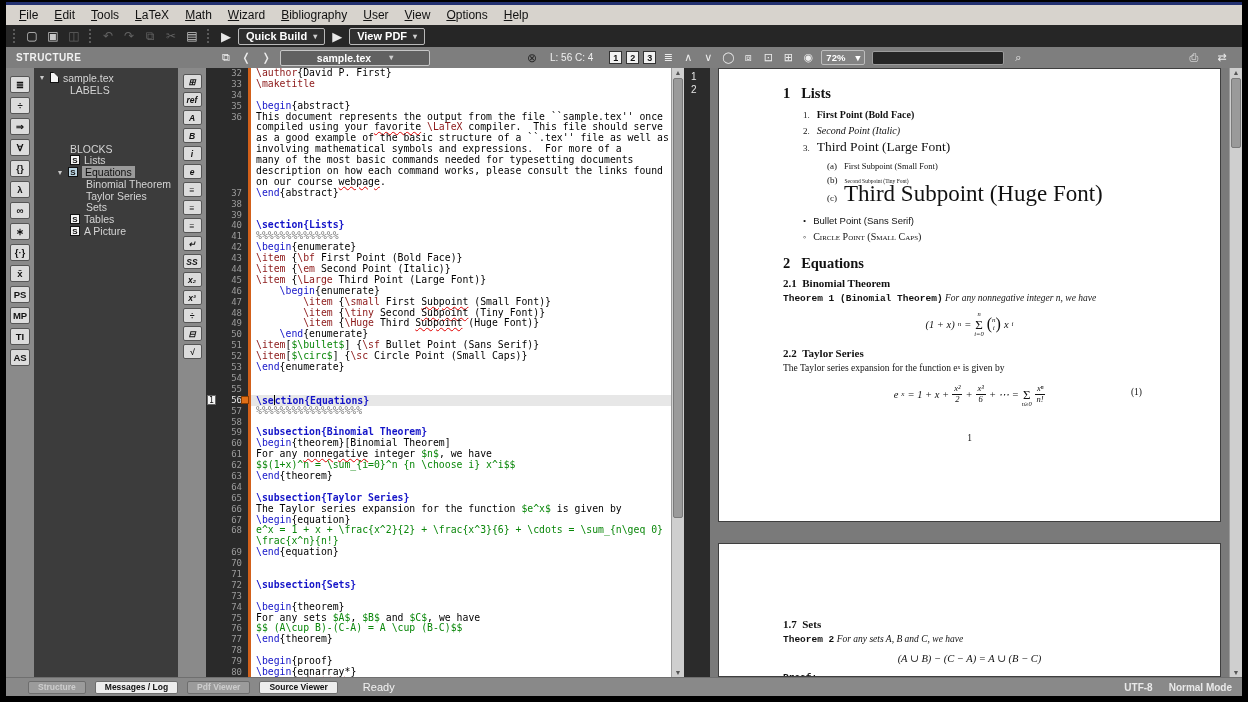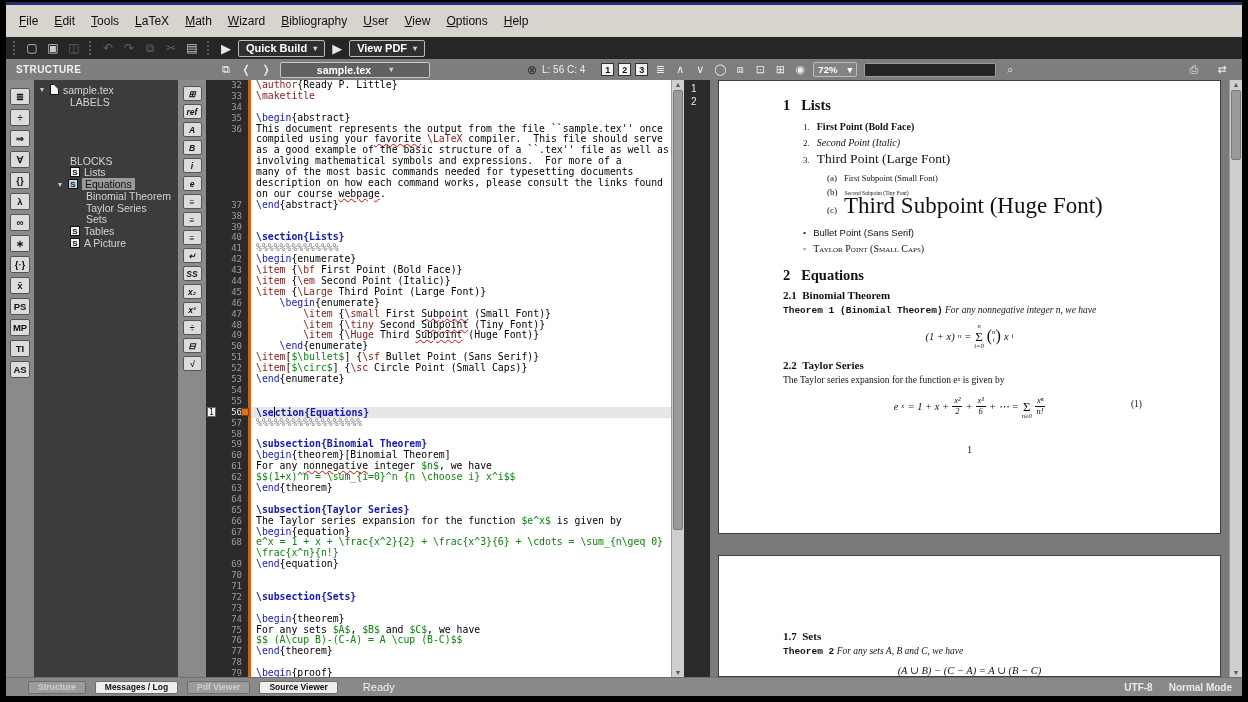--- a/index.html
+++ b/index.html
@@ -2,21 +2,21 @@
 <html><head>
 <meta charset="utf-8">
 <style>
   * { box-sizing: border-box; margin:0; padding:0; }
   html,body { width:1248px; height:702px; background:#000; font-family:"Liberation Sans",sans-serif; overflow:hidden; }
   .frame { position:absolute; left:0; top:0; width:1248px; height:702px; background:#000; }
   .window { position:absolute; left:6px; top:2px; width:1236px; height:694px; background:#8c8c8c;
             border-top:3px solid #223070; display:flex; flex-direction:column; }
 
   
-  .menubar { height:32px; background:#d7d3cd; display:flex; align-items:center; padding-left:6px; gap:2px; flex:none; }
+  .menubar { height:20px; background:#d7d3cd; display:flex; align-items:center; padding-left:6px; gap:2px; flex:none; }
   .menu-item { font-size:12px; color:#111; padding:0 7px; cursor:default; }
   .menu-item u { text-decoration:underline; }
 
   
   .toolbar1 { height:22px; background:#262626; display:flex; align-items:center; padding-left:4px; gap:3px; flex:none; }
   .grip { width:4px; height:14px; border-left:2px dotted #5a5a5a; margin:0 3px; }
   .tb-icon { width:18px; height:17px; display:inline-flex; align-items:center; justify-content:center;
              color:#c9c9c9; font-size:12px; }
   .tb-icon.dis { color:#636363; }
   .run-arrow { color:#e8e8e8; font-size:13px; }
@@ -26,21 +26,21 @@
 
   
   .toolbar2 { height:21px; background:#7e7e7e; display:flex; align-items:center; flex:none; font-size:10px; color:#ededed; }
   .t2-title { font-weight:bold; font-size:10px; color:#f1f1f1; letter-spacing:.4px; padding-left:10px; width:210px; }
   .t2-ico { width:16px; height:15px; display:inline-flex; align-items:center; justify-content:center;
             color:#ededed; font-size:11px; margin:0 2px; }
   .file-combo { width:150px; height:16px; background:#616161; border:1px solid #c6c6c6; border-radius:2px;
                 display:flex; align-items:center; justify-content:center; gap:18px; color:#fff; font-weight:bold;
                 font-size:10.5px; margin:0 4px; }
   .file-combo .arr { font-size:8px; color:#cfcfcf; }
-  .pos-label { color:#f0f0f0; }
+  .pos-label { margin-left:8px; color:#f0f0f0; }
   .stop-ico { margin-left:90px; color:#2a2a2a; font-size:12px; }
   .pgbtn { width:13px; height:13px; background:#f2f2f2; border:1px solid #333; color:#111; font-weight:bold;
            font-size:9px; display:inline-flex; align-items:center; justify-content:center; margin:0 2px; }
   .zoom-combo { width:44px; height:15px; background:#838383; border:1px solid #bdbdbd; border-radius:2px;
                 color:#fff; font-weight:bold; font-size:9.5px; display:inline-flex; align-items:center;
                 justify-content:space-between; padding:0 4px; margin:0 3px; }
   .search-box { width:132px; height:14px; background:#252525; border:1px solid #9c9c9c; border-radius:2px; margin:0 4px;
                 color:#ddd; font-size:9px; padding:0 4px; }
   .t2-right { margin-left:auto; display:flex; align-items:center; padding-right:10px; gap:8px; }
 
@@ -295,21 +295,21 @@
           <span class="et-btn">⊟</span>
           <span class="et-btn">√</span>
         </div>
 
     <div class="editor">
       <div class="rows-wrap">
         <div class="mod-bar"></div>
         <div id="code-rows">
               <div class="code-row">
                 <span class="gut">32</span>
-                <span class="code"><span class="sg-cmd">\author</span><span class="sg-t">{Ready P. Little}</span></span>
+                <span class="code"><span class="sg-cmd">\author</span><span class="sg-t">{David P. First}</span></span>
               </div>
               <div class="code-row">
                 <span class="gut">33</span>
                 <span class="code"><span class="sg-cmd">\maketitle</span></span>
               </div>
               <div class="code-row">
                 <span class="gut">34</span>
                 <span class="code"></span>
               </div>
               <div class="code-row">
@@ -567,21 +567,21 @@
                 <div class="pp pit" style="top: 112px; left: 108px;">
                   <span class="mk">(c)</span>
                   <span class="st-huge">Third Subpoint (Huge Font)</span>
                 </div>
                 <div class="pp pit" style="top: 146px; left: 84px;">
                   <span class="mk">•</span>
                   <span class="st-sans">Bullet Point (Sans Serif)</span>
                 </div>
                 <div class="pp pit" style="top: 162px; left: 84px;">
                   <span class="mk">◦</span>
-                  <span class="st-smallcaps">Taylor Point (Small Caps)</span>
+                  <span class="st-smallcaps">Circle Point (Small Caps)</span>
                 </div>
               </div>
           <div class="pp ph1" style="top:186px"><span>2</span>&nbsp;&nbsp;&nbsp;<span>Equations</span></div>
           <div class="pp ph2" style="top:208px"><span>2.1</span>&nbsp;&nbsp;<span>Binomial Theorem</span></div>
           <div class="pp pbody" style="top:224px"><span class="thm-label">Theorem 1 (Binomial Theorem)</span><span class="thm-text"> For any nonnegative integer n, we have</span></div>
           <div class="pp formula" style="top:242px" id="formula1">
                 <span>(1 + x)</span>
                 <sup>n</sup>
                 <span> = </span>
                 <span class="f-sum">

